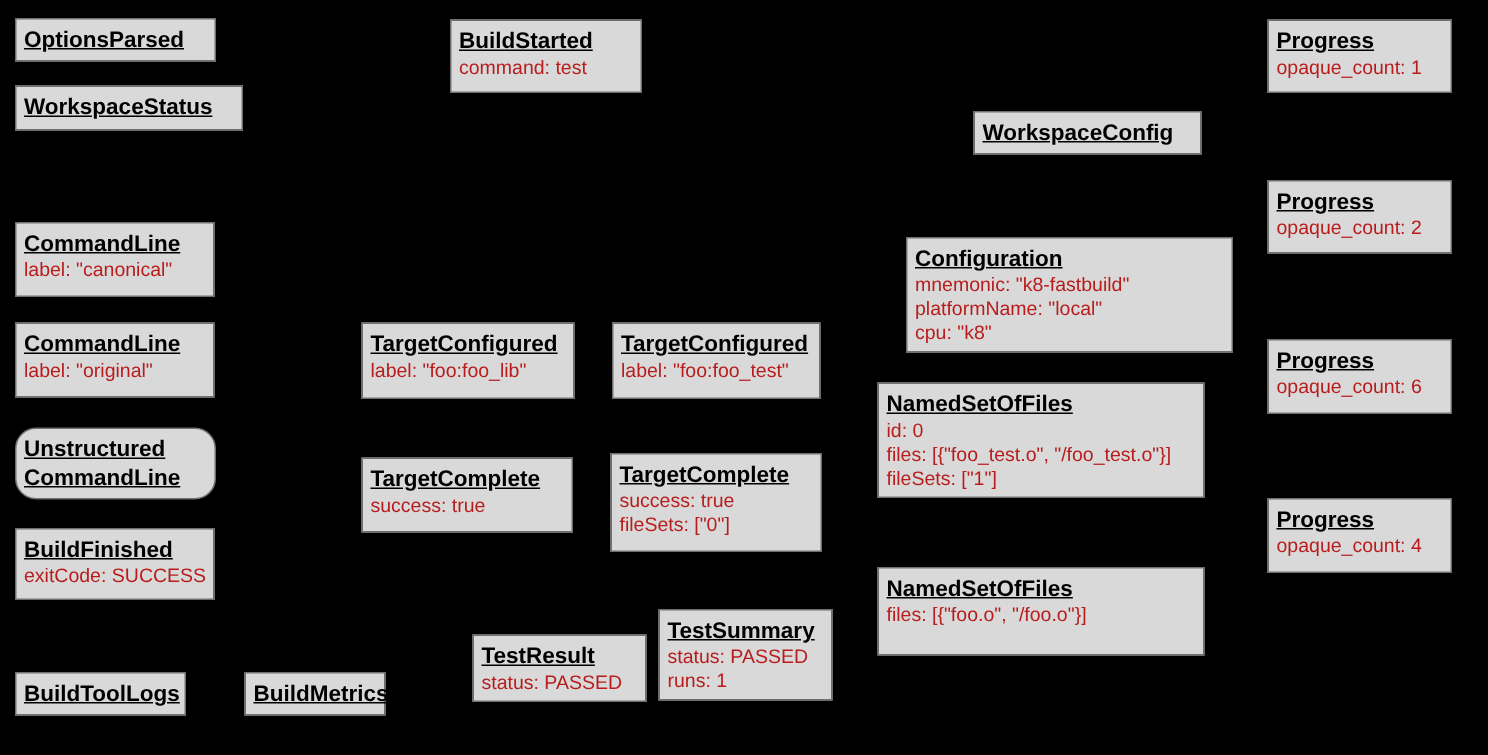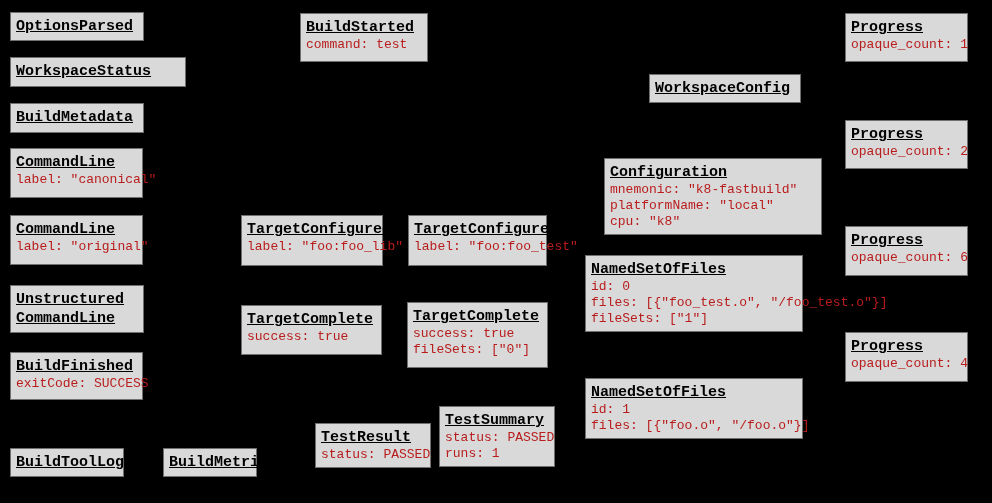--- a/index.html
+++ b/index.html
@@ -15,21 +15,20 @@
     overflow: hidden;
     font-family: "Liberation Sans", sans-serif;
   }
   .node {
     position: absolute;
     box-sizing: border-box;
     background: #d9d9d9;
     border: 1px solid #6f6f6f;
     color: #000000;
     padding: 4px 5px 4px 5px;
-    font-family: Liberation Mono, monospace;
   }
   .node-title {
     font-size: 15px;
     line-height: 19px;
     font-weight: bold;
     text-decoration: underline;
     white-space: pre-line;
     color: #000000;
   }
   .node-line {
@@ -39,35 +38,32 @@
     color: #b91c1c;
   }
 </style>
 </head>
 <body>
 
 <div id="viewport">
     <div class="node" style="left: 10px; top: 12px; width: 134px; min-height: 29px;">
       <div class="node-title">OptionsParsed</div>
     </div>
-    <div class="node" style="left: 10px; top: 57px; width: 176px; min-height: 30px;">
+    <div class="node" style="left: 10px; top: 57px; width: 152px; min-height: 30px;">
       <div class="node-title">WorkspaceStatus</div>
-    </div>
-    <div class="node" style="left: 10px; top: 103px; width: 134px; min-height: 30px;">
-      <div class="node-title">BuildMetadata</div>
     </div>
     <div class="node" style="left: 10px; top: 148px; width: 133px; min-height: 50px;">
       <div class="node-title">CommandLine</div>
       <div class="node-line">label: "canonical"</div>
     </div>
     <div class="node" style="left: 10px; top: 215px; width: 133px; min-height: 50px;">
       <div class="node-title">CommandLine</div>
       <div class="node-line">label: "original"</div>
     </div>
-    <div class="node" style="left: 10px; top: 285px; width: 134px; min-height: 48px;">
+    <div class="node" style="left: 10px; top: 285px; width: 134px; min-height: 48px; border-radius: 14px;">
       <div class="node-title">Unstructured
 CommandLine</div>
     </div>
     <div class="node" style="left: 10px; top: 352px; width: 133px; min-height: 48px;">
       <div class="node-title">BuildFinished</div>
       <div class="node-line">exitCode: SUCCESS</div>
     </div>
     <div class="node" style="left: 10px; top: 448px; width: 114px; min-height: 29px;">
       <div class="node-title">BuildToolLogs</div>
     </div>
@@ -114,21 +110,20 @@
       <div class="node-line">cpu: "k8"</div>
     </div>
     <div class="node" style="left: 585px; top: 255px; width: 218px; min-height: 75px;">
       <div class="node-title">NamedSetOfFiles</div>
       <div class="node-line">id: 0</div>
       <div class="node-line">files: [{"foo_test.o", "/foo_test.o"}]</div>
       <div class="node-line">fileSets: ["1"]</div>
     </div>
     <div class="node" style="left: 585px; top: 378px; width: 218px; min-height: 59px;">
       <div class="node-title">NamedSetOfFiles</div>
-      <div class="node-line">id: 1</div>
       <div class="node-line">files: [{"foo.o", "/foo.o"}]</div>
     </div>
     <div class="node" style="left: 845px; top: 13px; width: 123px; min-height: 49px;">
       <div class="node-title">Progress</div>
       <div class="node-line">opaque_count: 1</div>
     </div>
     <div class="node" style="left: 845px; top: 120px; width: 123px; min-height: 49px;">
       <div class="node-title">Progress</div>
       <div class="node-line">opaque_count: 2</div>
     </div>

